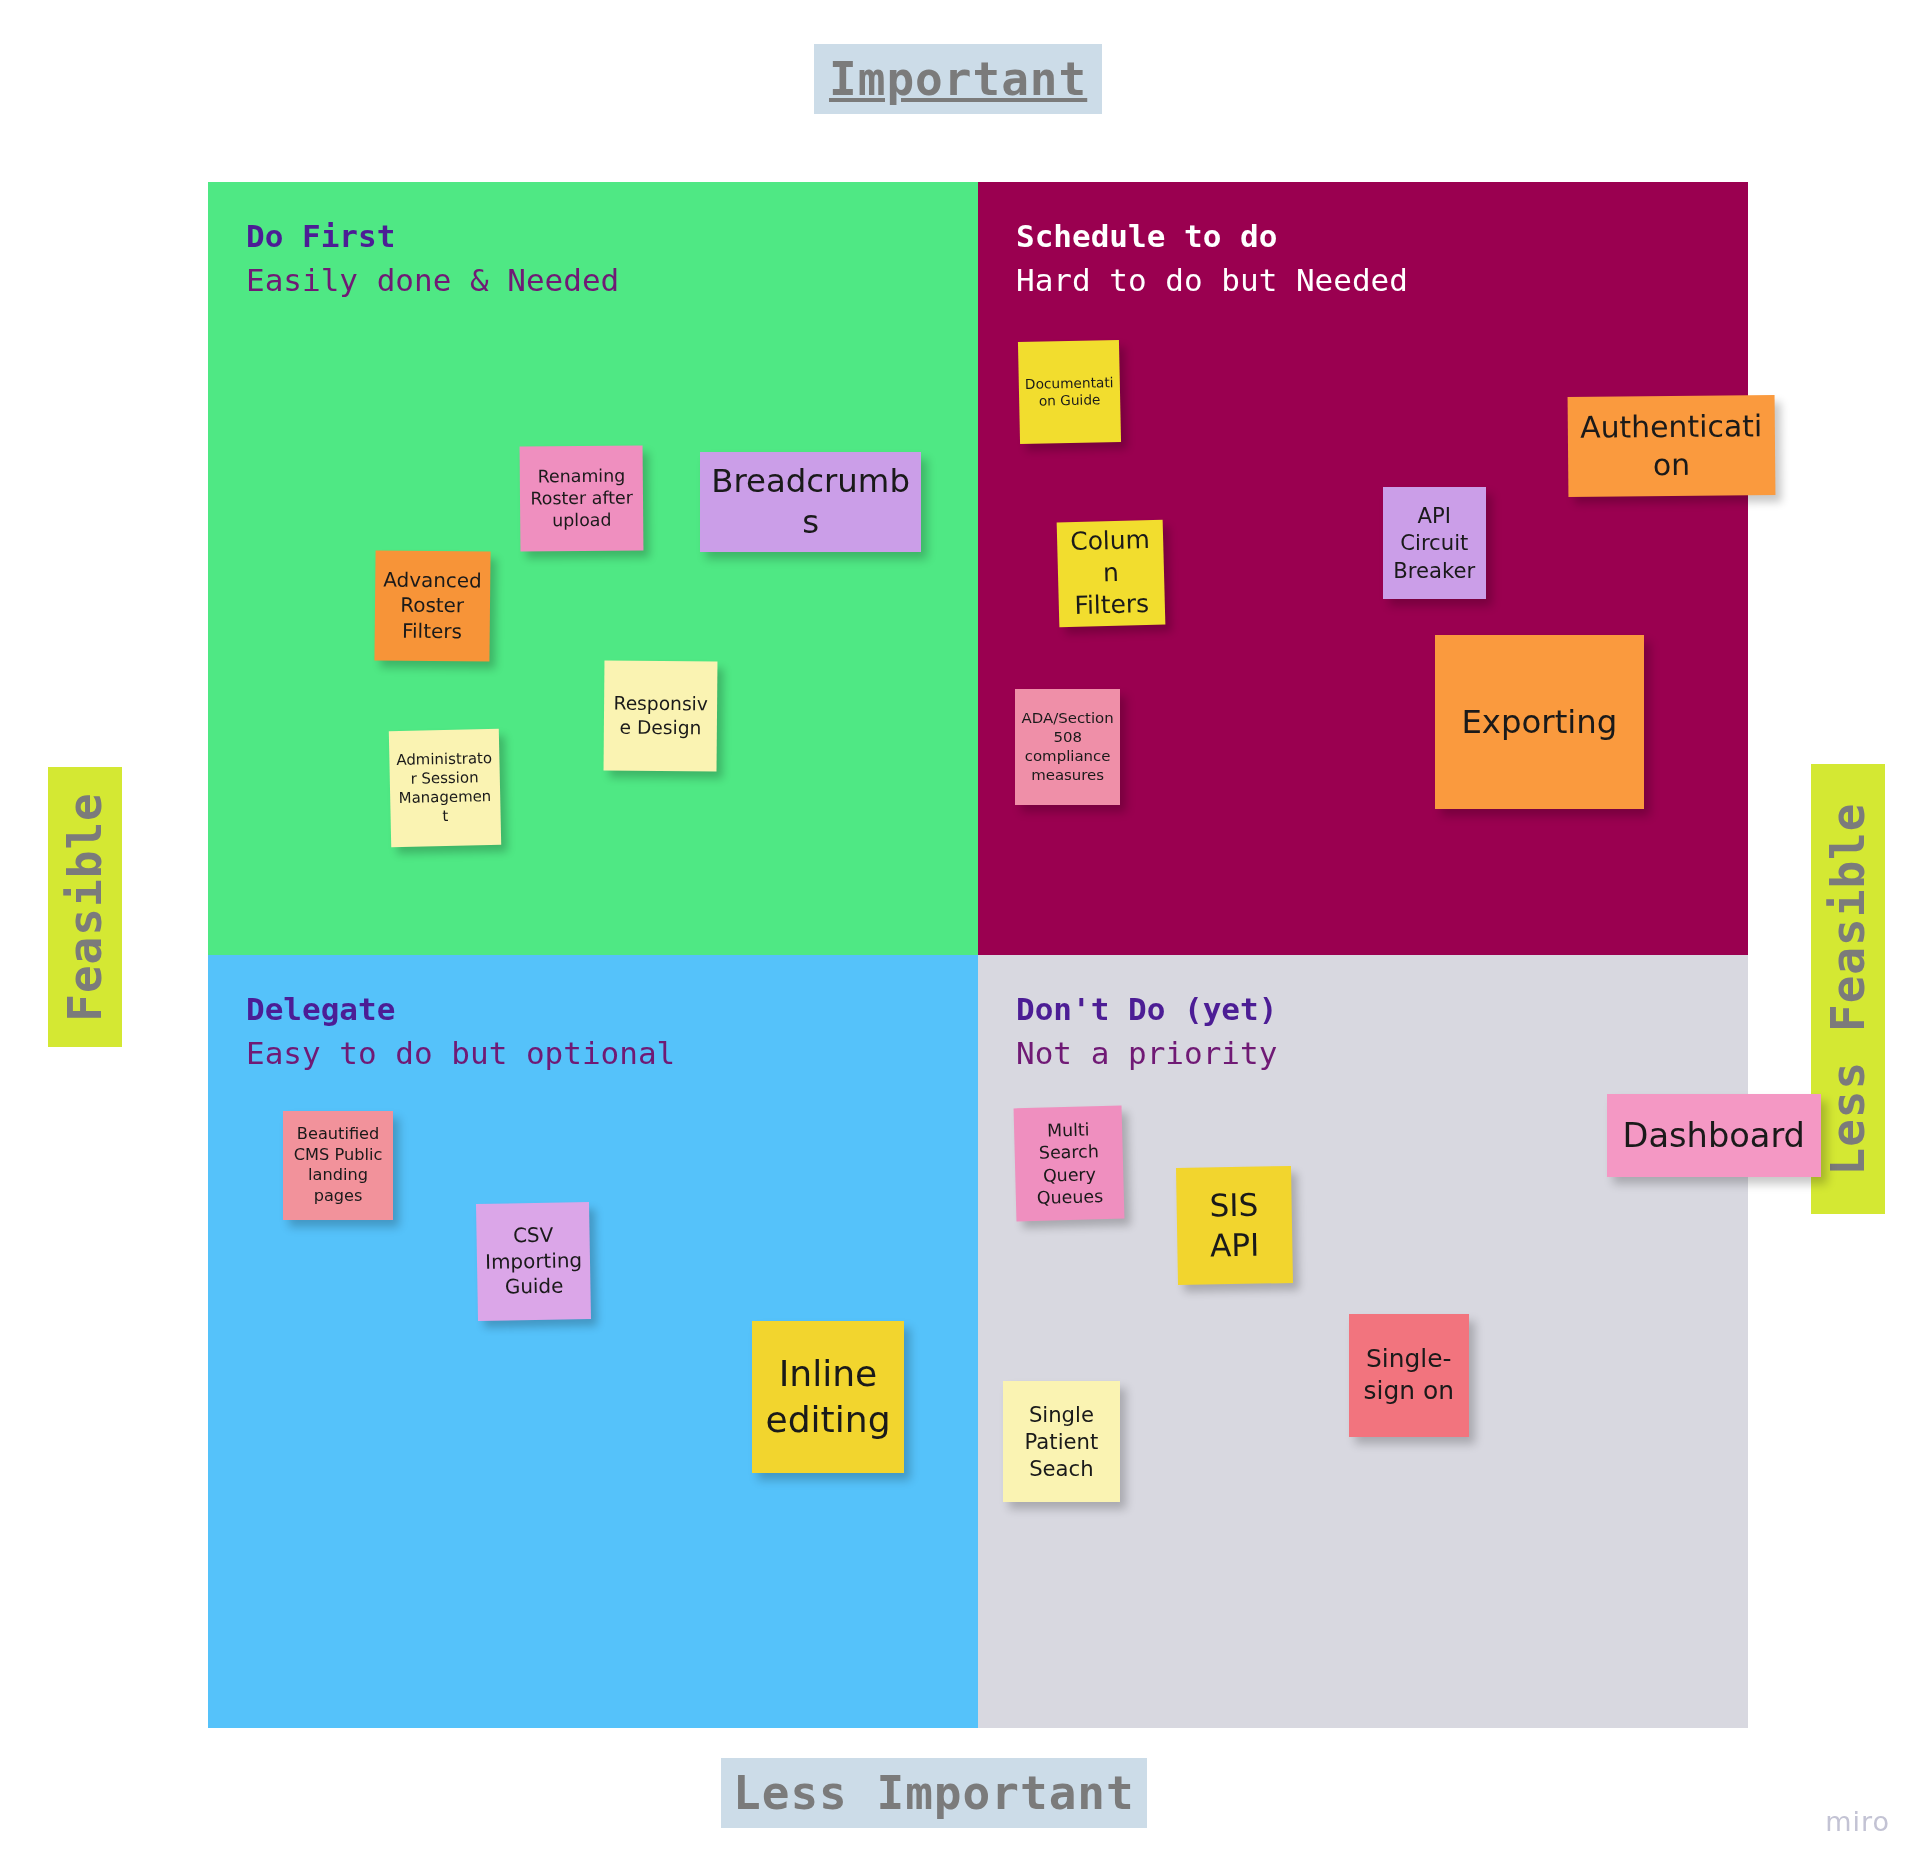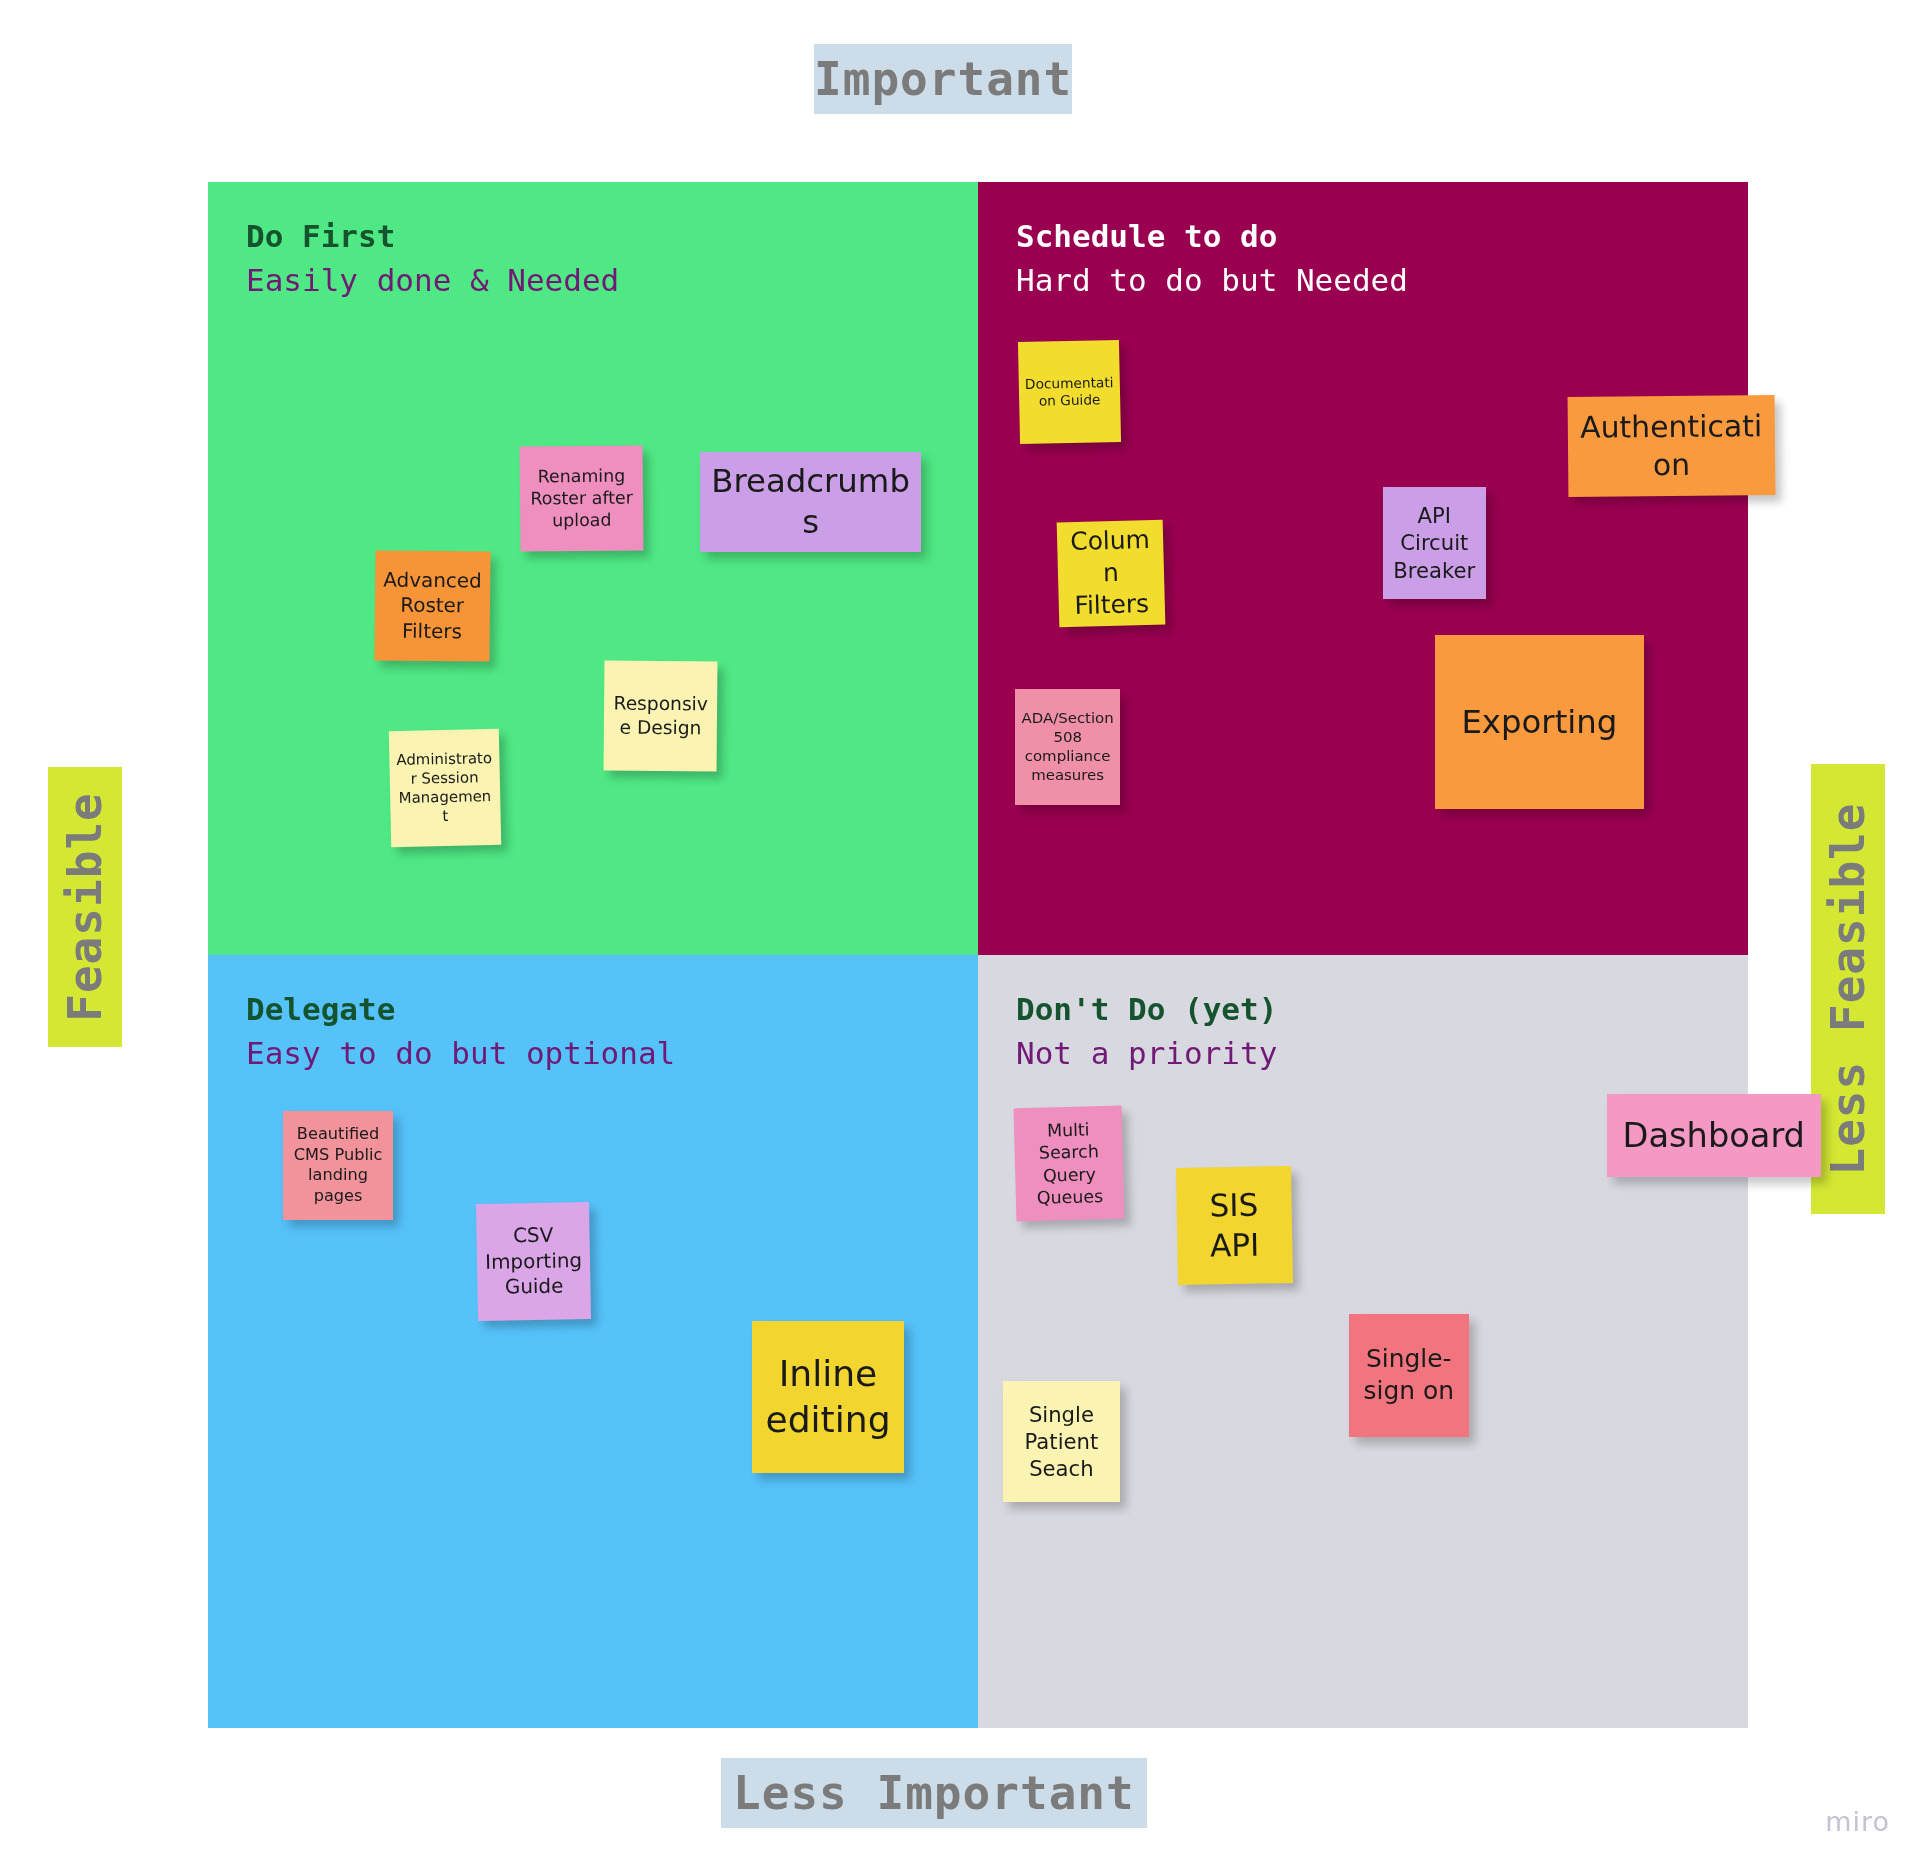--- a/index.html
+++ b/index.html
@@ -17,22 +17,23 @@
     font-family: "DejaVu Sans Mono", "Liberation Mono", monospace;
     font-weight: bold;
     color: #7b7b7b;
     letter-spacing: 1px;
     white-space: nowrap;
     text-align: center;
   }
   #label-important {
     left: 814px; top: 44px;
     font-size: 46px; line-height: 70px;
-    padding: 0 0;
+    padding: 0 15px;
     background: #ccdce8;
+    text-decoration: underline;
   }
   #label-less-important {
     left: 721px; top: 1758px;
     font-size: 46px; line-height: 70px;
     padding: 0 12px;
     background: #ccdce8;
   }
   #label-feasible {
     left: -55px; top: 870px;
     width: 280px;
@@ -64,21 +65,21 @@
   .quad { position: relative; overflow: visible; }
   .q-do-first   { background: #4fe884; }
   .q-schedule   { background: #9a0050; }
   .q-delegate   { background: #55c2fa; }
   .q-dont-do    { background: #d8d8e0; }
 
   .q-head { position: absolute; left: 38px; top: 32px; }
   .q-title {
     font-family: "DejaVu Sans Mono", "Liberation Mono", monospace;
     font-weight: bold; font-size: 31px; line-height: 44px;
-    color: #14532d; white-space: nowrap;
+    color: #4c1d95; white-space: nowrap;
   }
   .q-sub {
     font-family: "DejaVu Sans Mono", "Liberation Mono", monospace;
     font-weight: normal; font-size: 31px; line-height: 44px;
     color: #701a75; white-space: nowrap;
   }
   .q-schedule .q-title, .q-schedule .q-sub { color: #ffffff; }
 
   
   .note {

